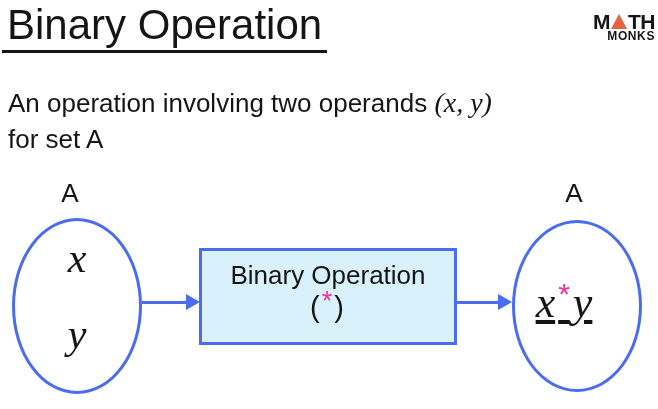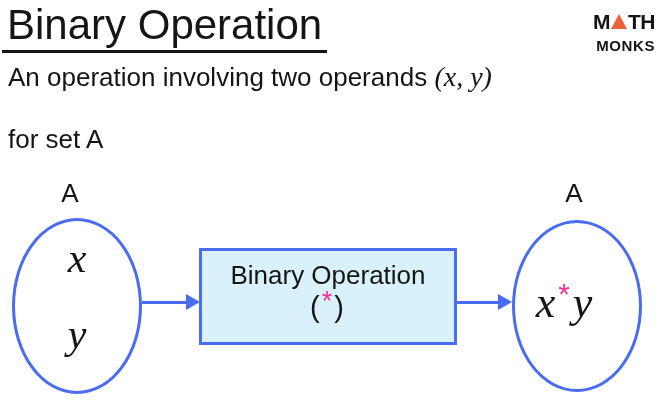--- a/index.html
+++ b/index.html
@@ -31,27 +31,27 @@
     font-weight:bold; font-size:21px; line-height:17px; letter-spacing:-0.5px;
   }
   .logo-tri {
     width:0; height:0;
     border-left:8px solid transparent;
     border-right:8px solid transparent;
     border-bottom:15px solid #e8623c;
     margin:0 1px 1px 1px;
   }
   .logo-monks {
-    font-size:15px; font-weight:bold; letter-spacing:0.6px;
-    line-height:10px; margin-top:11px;
+    font-size:12px; font-weight:bold; letter-spacing:0.6px;
+    line-height:10px; margin-top:1px;
   }
 
   
   .desc { position:absolute; left:8px; margin:0; font-size:26px; line-height:30px; }
-  .desc1 { top:62px; }
+  .desc1 { top:88px; }
   .desc2 { top:124px; }
   .mathit {
     font-family:"Liberation Serif", serif;
     font-style:italic; font-size:28px;
   }
 
   
   .ellipse {
     position:absolute; border:3px solid #4a6cf0;
     border-radius:50%; background:#ffffff;
@@ -89,21 +89,21 @@
     background:#d9f1fb; border:3px solid #4a6cf0;
     text-align:center;
   }
   .opbox-title { font-size:26px; line-height:30px; margin-top:9px; }
   .opbox-sym   { font-size:29px; line-height:30px; margin-top:2px; letter-spacing:2px; }
   .pink-star   { color:#f4309a; position:relative; top:-7px; font-size:27px; }
 
   .result {
     position:absolute; left:512px; top:281px; width:104px; text-align:center;
     font-family:"Liberation Serif", serif; font-style:italic;
-    font-size:44px; line-height:44px;
+    font-size:44px; line-height:44px;text-decoration:underline;
   }
   .result .res-star {
     font-family:"Liberation Sans", sans-serif; font-style:normal;
     color:#f4309a; font-size:30px; position:relative; top:-13px; margin:0 3px;
   }
 </style>
 </head>
 <body>
 
 <div>

